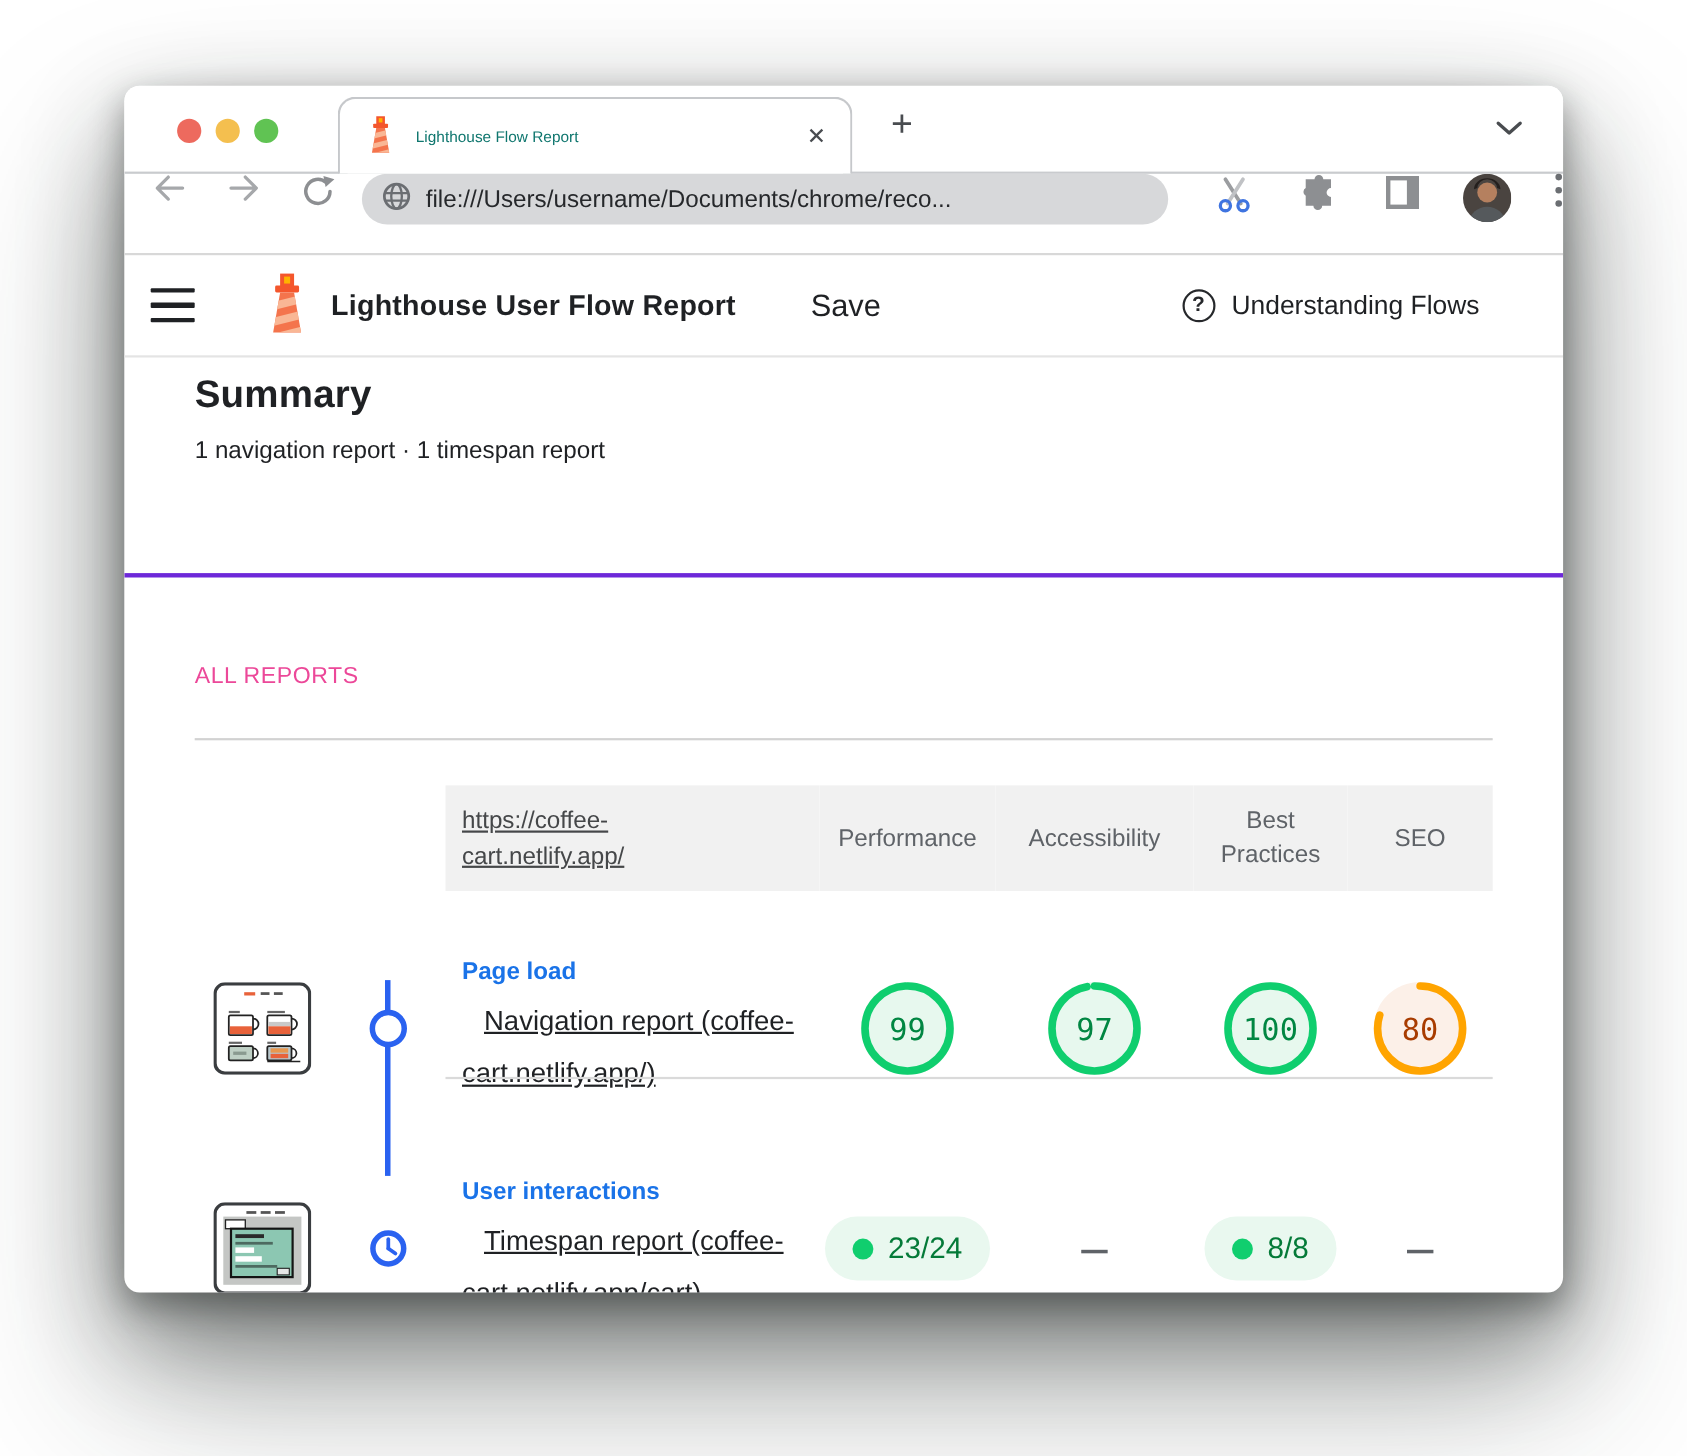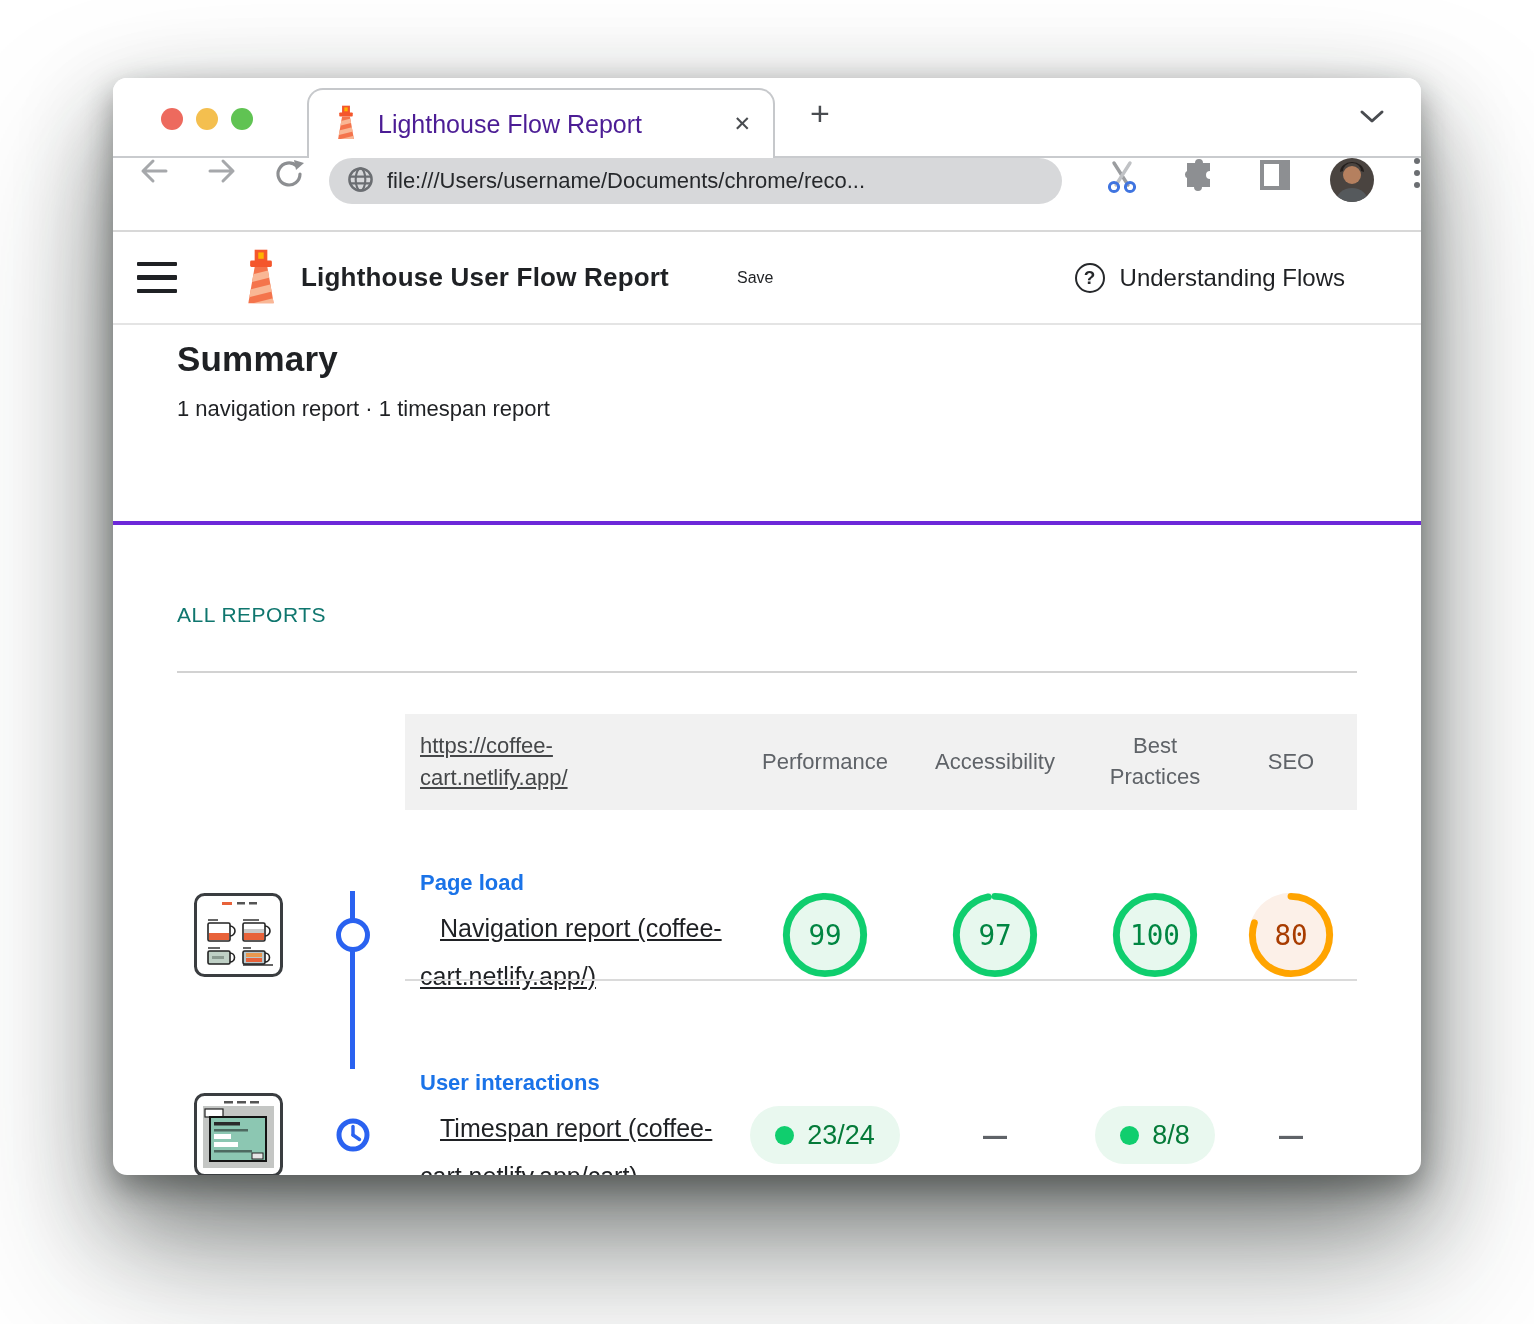--- a/index.html
+++ b/index.html
@@ -14,21 +14,21 @@
   
   .tabstrip { position:relative; height:80px; background:#fff; }
   .tabstrip-border { position:absolute; left:0; right:0; bottom:0; height:2px; background:#c9cbce; }
   .lights { position:absolute; left:48px; top:30px; display:flex; gap:13px; }
   .light { width:22px; height:22px; border-radius:50%; }
   .tab {
     position:absolute; left:194px; top:10px; width:468px; height:70px; background:#fff;
     border:2px solid #c6c8cb; border-bottom:none; border-radius:16px 16px 0 0;
     display:flex; align-items:center; padding:0 22px; z-index:2;
   }
-  .tab-title { flex:1; margin-left:17px; font-size:25px; color:#4c1d95; white-space:nowrap; overflow:hidden; }
+  .tab-title { flex:1; margin-left:17px; font-size:14px; color:#0f766e; white-space:nowrap; overflow:hidden; }
   .tab-close { font-size:21px; color:#494c50; cursor:default; }
   .newtab { position:absolute; left:697px; top:16px; font-size:34px; font-weight:300; color:#494c50; }
   .tab-chevron { position:absolute; right:36px; top:30px; }
 
   
   .toolbar { height:74px; border-bottom:2px solid #d8d8d8; display:flex; padding:0 26px; position:relative; }
   .navicon { flex:none; }
   .urlbar {
     margin-left:24px; width:733px; height:46px; border-radius:23px; background:#d7d8da;
     display:flex; align-items:center; padding:0 18px; gap:13px; flex:none;
@@ -38,32 +38,32 @@
   .avatar { margin-left:38px; width:44px; height:44px; border-radius:50%; overflow:hidden; flex:none; }
   .dots { margin-left:40px; display:flex; flex-direction:column; gap:6px; }
   .dots i { width:6px; height:6px; border-radius:50%; background:#6b6e72; }
 
   
   .appheader { position:relative; height:93px; border-bottom:2px solid #e4e4e4; display:flex; align-items:center; }
   .hamburger { margin-left:24px; width:40px; display:flex; flex-direction:column; gap:9px; }
   .hamburger i { height:4.5px; background:#1f2124; border-radius:1px; }
   .app-logo { margin-left:62px; }
   .app-title { margin-left:18px; font-size:26px; font-weight:700; color:#1f2124; letter-spacing:.2px; }
-  .save-btn { position:absolute; left:624px; font-size:16px; color:#1f2124; }
+  .save-btn { position:absolute; left:624px; font-size:28px; color:#1f2124; }
   .help { position:absolute; right:76px; display:flex; align-items:center; gap:15px; }
   .help-icon { width:30px; height:30px; border-radius:50%; border:2.5px solid #26282b; display:flex; align-items:center; justify-content:center; font-size:19px; font-weight:700; color:#26282b; }
   .help-label { font-size:24px; color:#1f2124; }
 
   
   .summary { height:200px; border-bottom:4px solid #6d28d9; padding:14px 0 0 64px; }
   .summary h1 { font-size:35px; font-weight:700; color:#1f2124; letter-spacing:.2px; }
   .summary .sub { margin-top:17px; font-size:22px; color:#1f2124; }
 
   
-  .reports-label { margin:78px 0 0 64px; font-size:21px; color:#0f766e; letter-spacing:.5px; }
+  .reports-label { margin:78px 0 0 64px; font-size:21px; color:#ec4899; letter-spacing:.5px; }
   .reports-divider { margin:44px 64px 0; height:2px; background:#d2d2d2; }
   .reports-table { position:relative; margin:31px 64px 0; }
   .t-row { display:grid; grid-template-columns:123px 105px 340px 160px 180px 140px 132px; align-items:center; }
   .t-head { height:116px; }
   .t-head .hbg { background:#f1f1f1; height:96px; display:flex; align-items:center; justify-content:center; }
   .t-head .hbg.first { justify-content:flex-start; padding-left:15px; }
   .url-link { font-size:22px; color:#454749; text-decoration:underline; width:185px; line-height:1.45; }
   .col-label { font-size:22px; color:#5f6368; text-align:center; line-height:1.4; }
   .t-body-row1 { height:230px; }
   .t-body-row2 { height:170px; }

